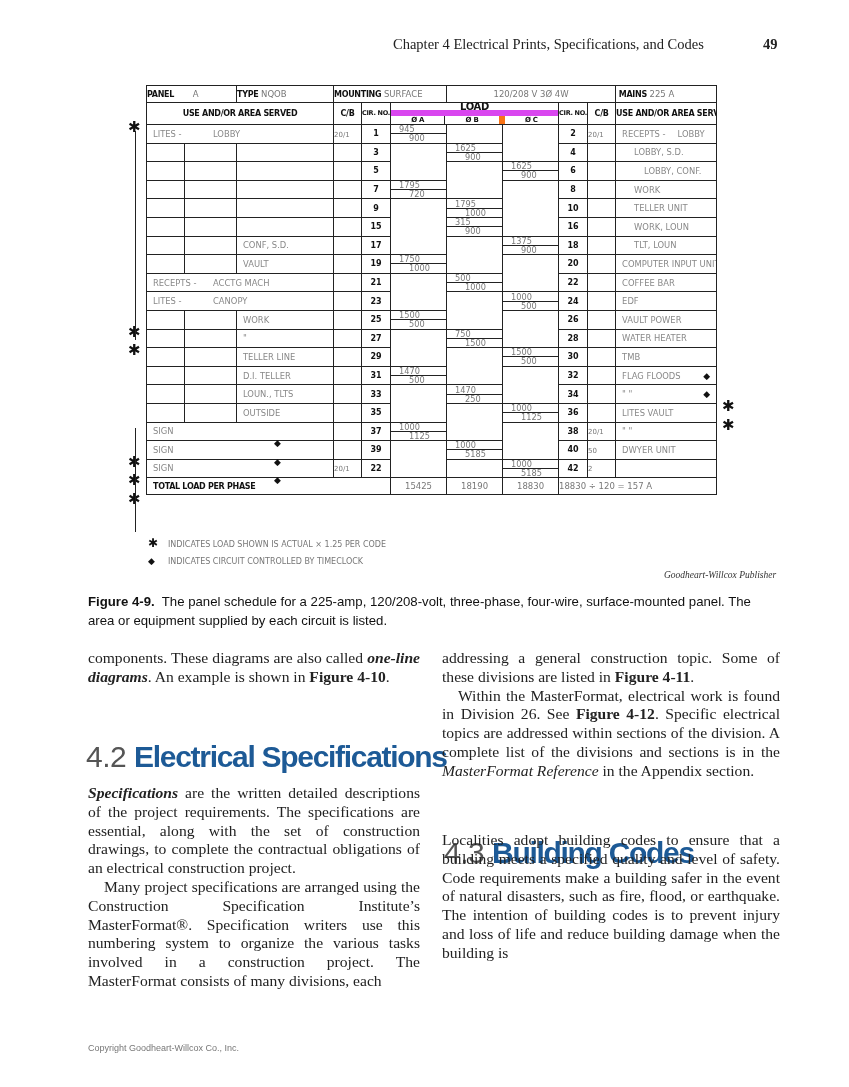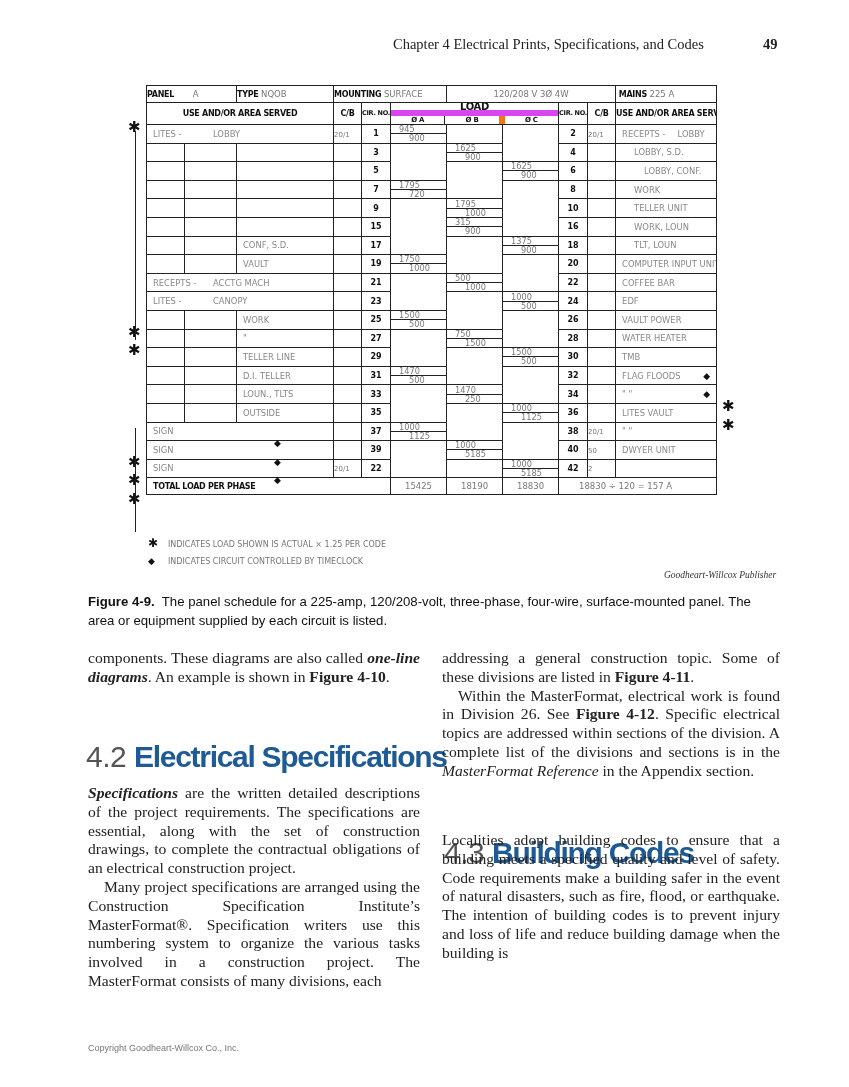--- a/index.html
+++ b/index.html
@@ -382,21 +382,21 @@
           <td colspan="2"><span style="font-size:7px">2</span></td>
           <td colspan="2"><span class="area"></span><span style="color:#888;margin-left:12px"></span></td>
         </tr>
       </tbody>
     <tbody>
         <tr class="hd">
       <td colspan="6" class="lbl" style="padding-left:6px">TOTAL LOAD PER PHASE</td>
       <td class="ctr val">15425</td>
       <td class="ctr val">18190</td>
       <td class="ctr val">18830</td>
-      <td colspan="5" class="val" style="padding-left:20px">18830 ÷ 120 = 157 A</td>
+      <td colspan="5" class="val" style="padding-left:0">18830 ÷ 120 = 157 A</td>
     </tr>
   </tbody>
     </table>
   <div id="marks">
       <div class="mark" style="left: -18px; top: 33px;">✱</div>
       <div class="mark" style="left: -18px; top: 237.6px;">✱</div>
       <div class="mark" style="left: -18px; top: 256.2px;">✱</div>
       <div class="mark" style="left: 576px; top: 312px;">✱</div>
       <div class="mark" style="left: 576px; top: 330.6px;">✱</div>
       <div class="diamond" style="left: 128px; top: 353.2px;">◆</div>

